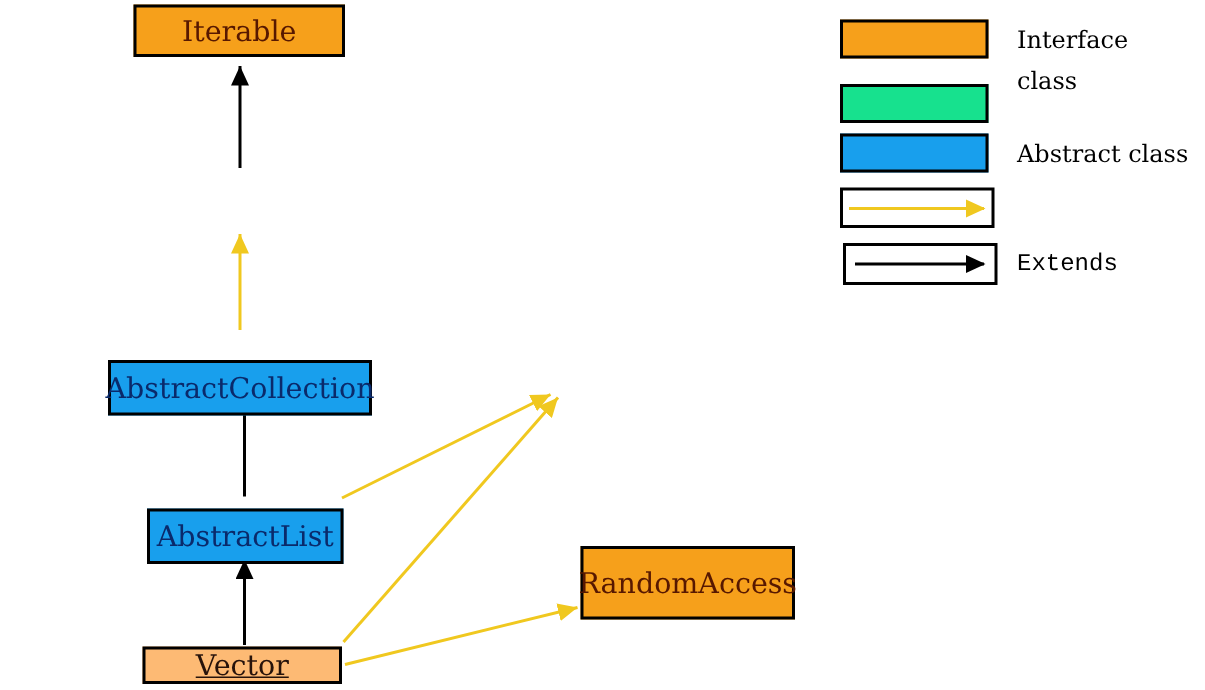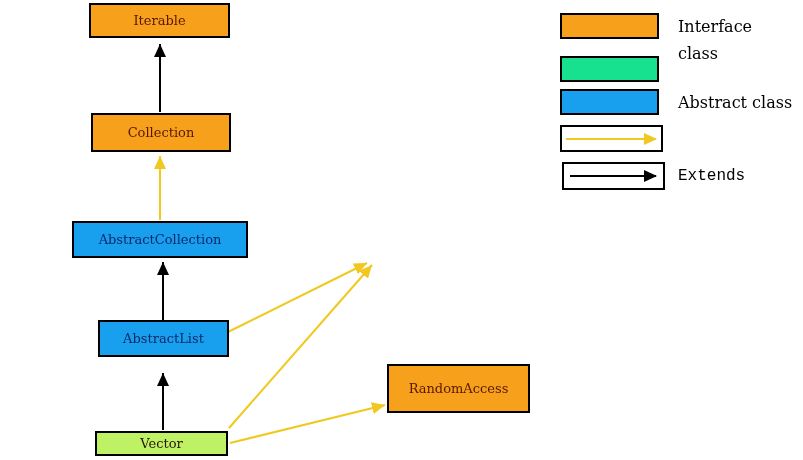--- a/index.html
+++ b/index.html
@@ -20,26 +20,26 @@
     left: 0; top: 0;
     width: 803px; height: 460px;
   }
   .node {
     position: absolute;
     box-sizing: border-box;
     border: 2px solid #000000;
     display: flex;
     align-items: center;
     justify-content: center;
-    font-size: 13px;
+    font-size: 19px;
     white-space: nowrap;
   }
   .node.interface { background: #F6A01B; color: #571800; }
-  .node.abstract  { background: #189FED; color: #0A2A6B; }
-  .node.cls       { background: #bef264; color: #27130B; }
+  .node.abstract  { background: #189FED; color: #0A2A6B; margin-top: 19px; }
+  .node.cls       { background: #fdba74; color: #27130B; text-decoration: underline; }
 
   .swatch {
     position: absolute;
     box-sizing: border-box;
     border: 2px solid #000000;
     width: 99px;
     height: 26px;
   }
   .swatch.interface { background: #F6A01B; }
   .swatch.cls       { background: #17E18E; }
@@ -77,21 +77,20 @@
     <line x1="160" y1="220" x2="160" y2="156" stroke="#F0C81F" stroke-width="2" marker-end="url(#mYellow)"></line>
     <line x1="163" y1="331" x2="163" y2="262" stroke="#000000" stroke-width="2" marker-end="url(#mBlack)"></line>
     <line x1="163" y1="430" x2="163" y2="373" stroke="#000000" stroke-width="2" marker-end="url(#mBlack)"></line>
     <line x1="228" y1="332" x2="367" y2="263" stroke="#F0C81F" stroke-width="2" marker-end="url(#mYellow)"></line>
     <line x1="229" y1="428" x2="372" y2="265" stroke="#F0C81F" stroke-width="2" marker-end="url(#mYellow)"></line>
     <line x1="230" y1="443" x2="385" y2="405" stroke="#F0C81F" stroke-width="2" marker-end="url(#mYellow)"></line>
   </svg>
 
   <div class="node interface" style="left:89px;  top:3px;   width:141px; height:35px;">Iterable</div>
 
-  <div class="node interface" style="left:91px;  top:113px; width:140px; height:39px;">Collection</div>
 
   <div class="node abstract" style="left:72px;  top:221px; width:176px; height:37px;">AbstractCollection</div>
 
   <div class="node abstract" style="left:98px;  top:320px; width:131px; height:37px;">AbstractList</div>
 
   <div class="node cls" style="left:95px;  top:431px; width:133px; height:25px;">Vector</div>
 
 
   <div class="node interface" style="left:387px; top:364px; width:143px; height:49px;">RandomAccess</div>
 

